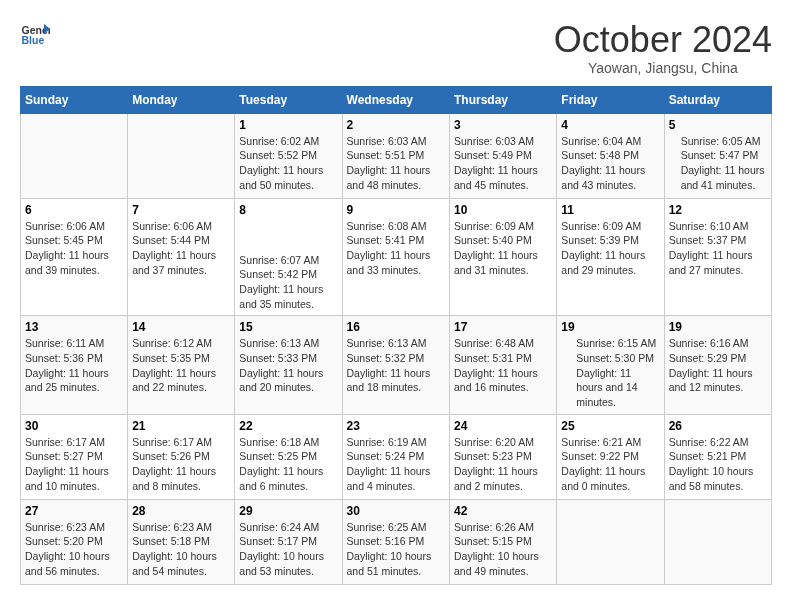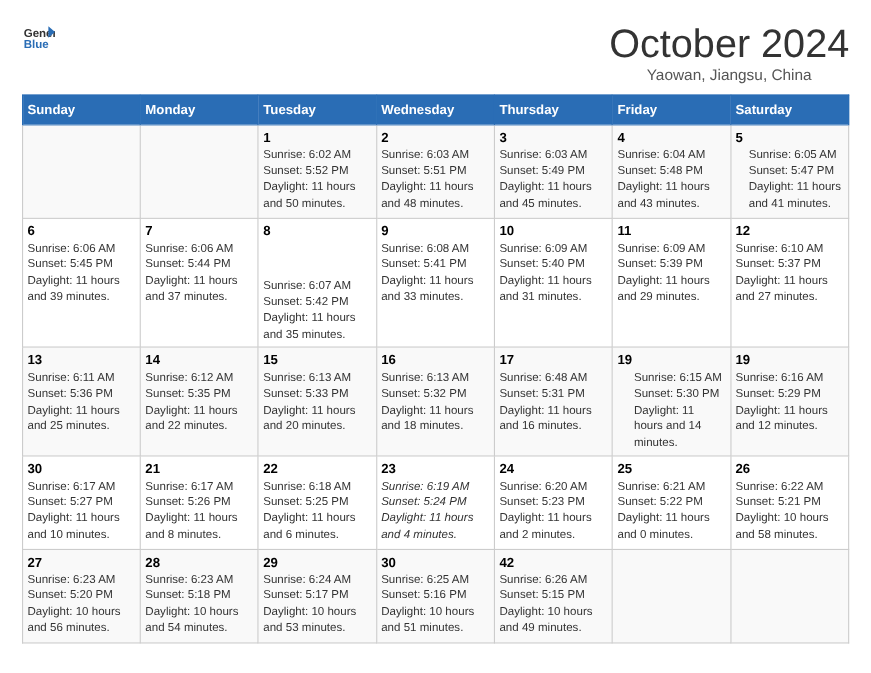--- a/index.html
+++ b/index.html
@@ -248,34 +248,34 @@
 Daylight: 11 hours and 8 minutes.</div>
         </td>
         <td>
           <span class="day-num">22</span>
           <div class="day-info" style="white-space: pre-line;">Sunrise: 6:18 AM
 Sunset: 5:25 PM
 Daylight: 11 hours and 6 minutes.</div>
         </td>
         <td>
           <span class="day-num">23</span>
-          <div class="day-info" style="white-space: pre-line; font-style: italic;">Sunrise: 6:19 AM
+          <div class="day-info" style="white-space: pre-line;">Sunrise: 6:19 AM
 Sunset: 5:24 PM
 Daylight: 11 hours and 4 minutes.</div>
         </td>
         <td>
           <span class="day-num">24</span>
           <div class="day-info" style="white-space: pre-line;">Sunrise: 6:20 AM
 Sunset: 5:23 PM
 Daylight: 11 hours and 2 minutes.</div>
         </td>
         <td>
           <span class="day-num">25</span>
           <div class="day-info" style="white-space: pre-line;">Sunrise: 6:21 AM
-Sunset: 5:22 PM
+Sunset: 9:22 PM
 Daylight: 11 hours and 0 minutes.</div>
         </td>
         <td>
           <span class="day-num">26</span>
           <div class="day-info" style="white-space: pre-line;">Sunrise: 6:22 AM
 Sunset: 5:21 PM
 Daylight: 10 hours and 58 minutes.</div>
         </td>
       </tr>
       <tr>

